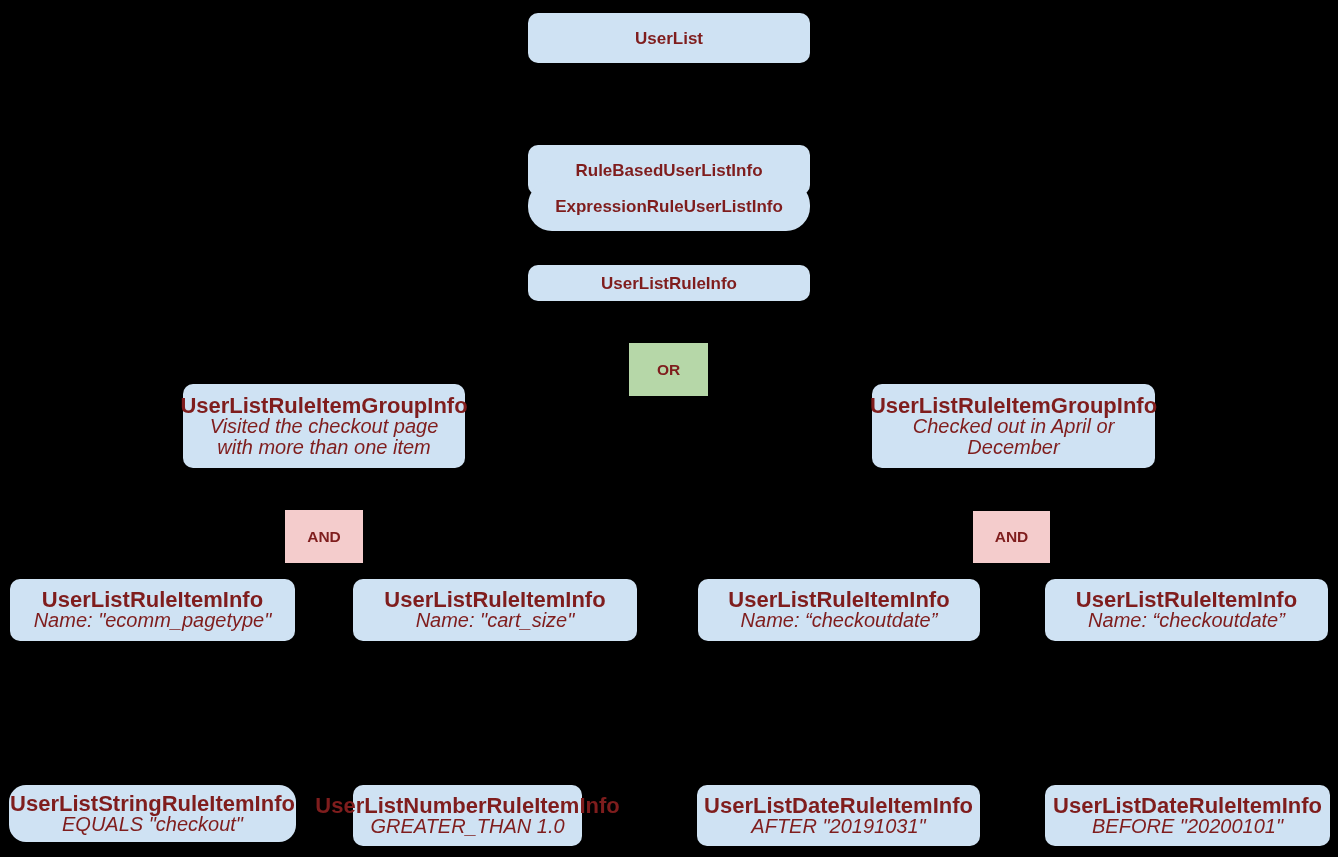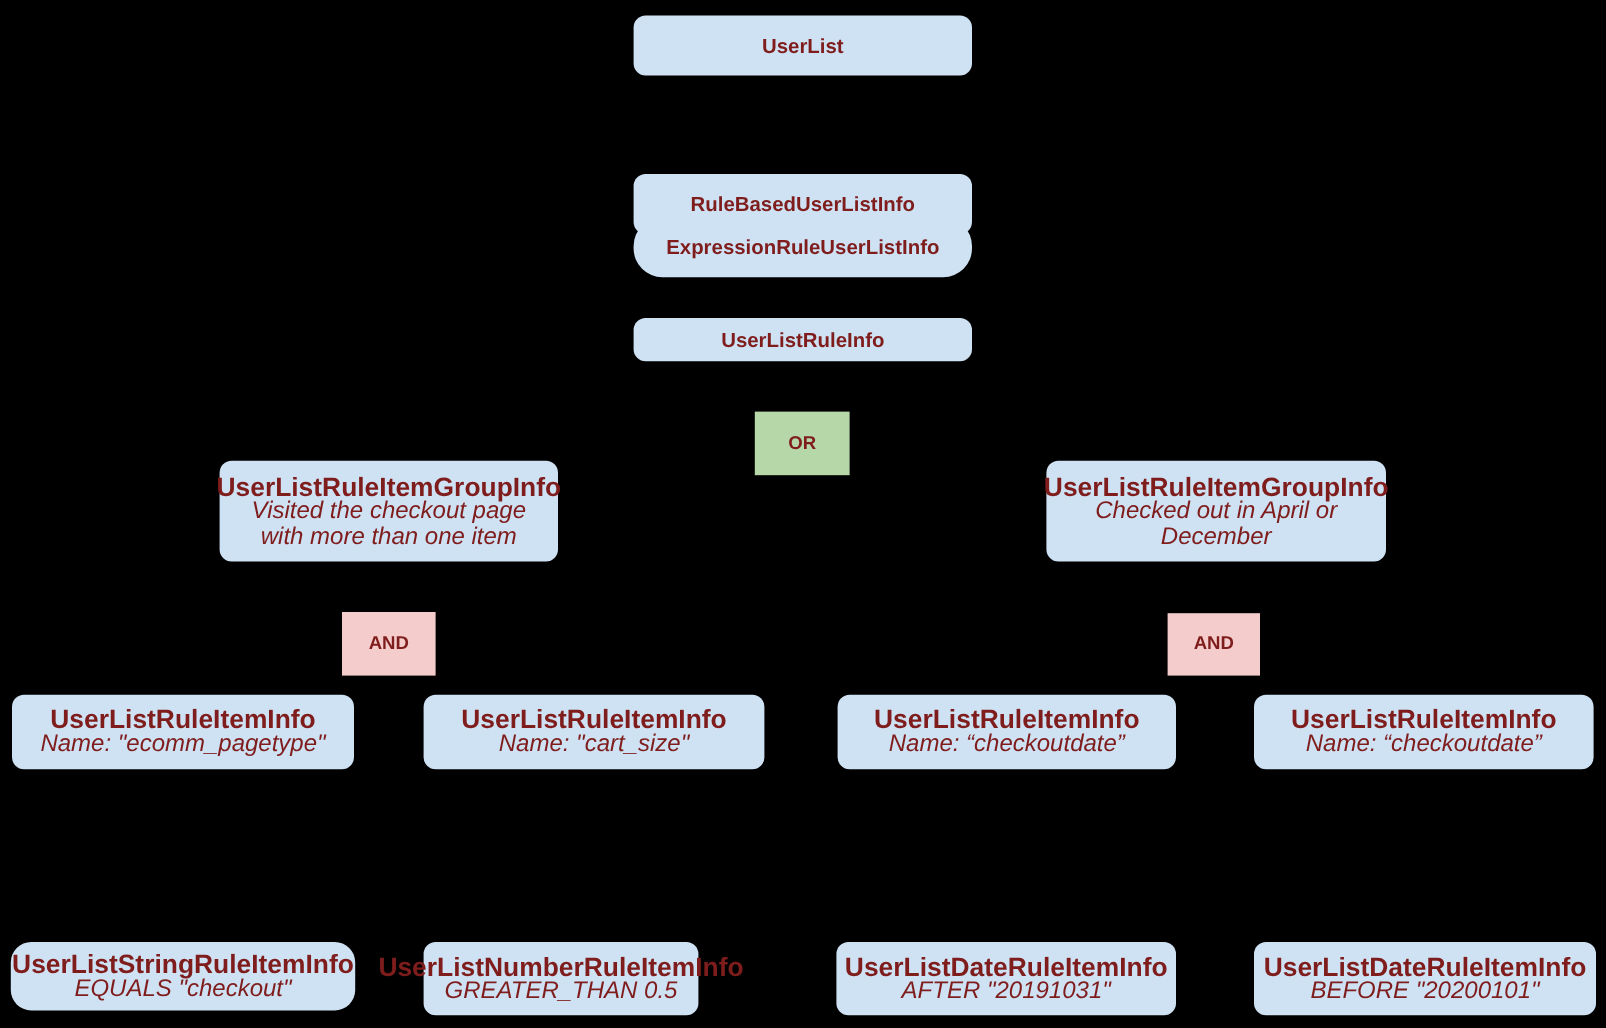--- a/index.html
+++ b/index.html
@@ -130,21 +130,21 @@
     <span class="t">UserListRuleItemInfo</span>
     <span class="sub">Name: “checkoutdate”</span>
   </div>
 
   <div class="node l0">
     <span class="t">UserListStringRuleItemInfo</span>
     <span class="sub">EQUALS "checkout"</span>
   </div>
   <div class="node l1">
     <span class="t">UserListNumberRuleItemInfo</span>
-    <span class="sub">GREATER_THAN 0.5</span>
+    <span class="sub">GREATER_THAN 1.0</span>
   </div>
   <div class="node l2">
     <span class="t">UserListDateRuleItemInfo</span>
     <span class="sub">AFTER "20191031"</span>
   </div>
   <div class="node l3">
     <span class="t">UserListDateRuleItemInfo</span>
     <span class="sub">BEFORE "20200101"</span>
   </div>
 

